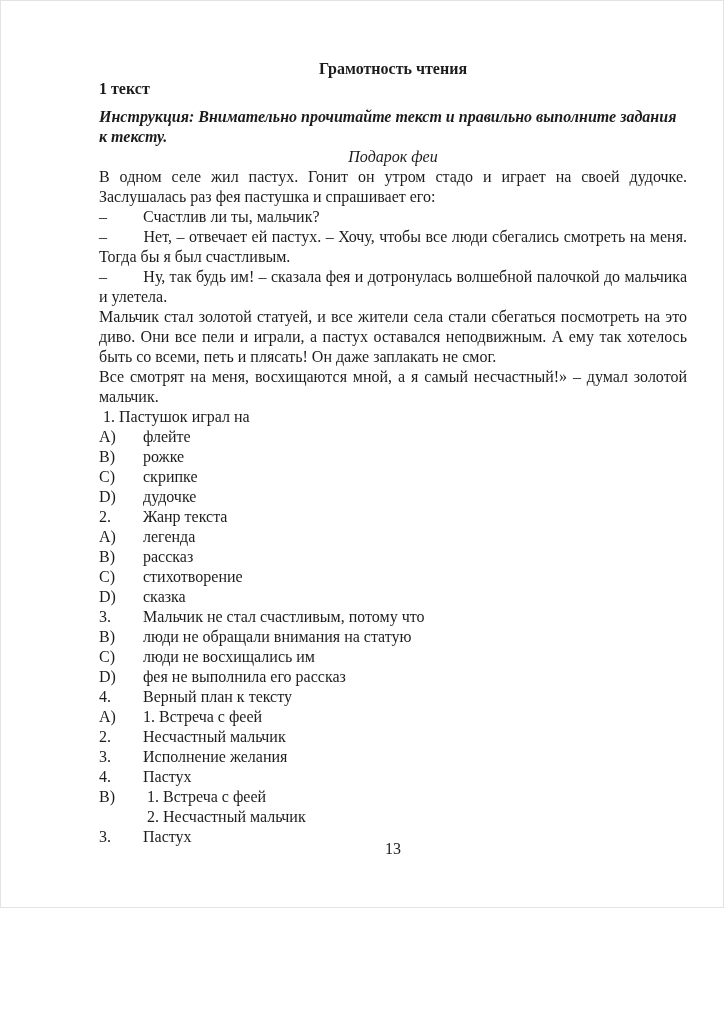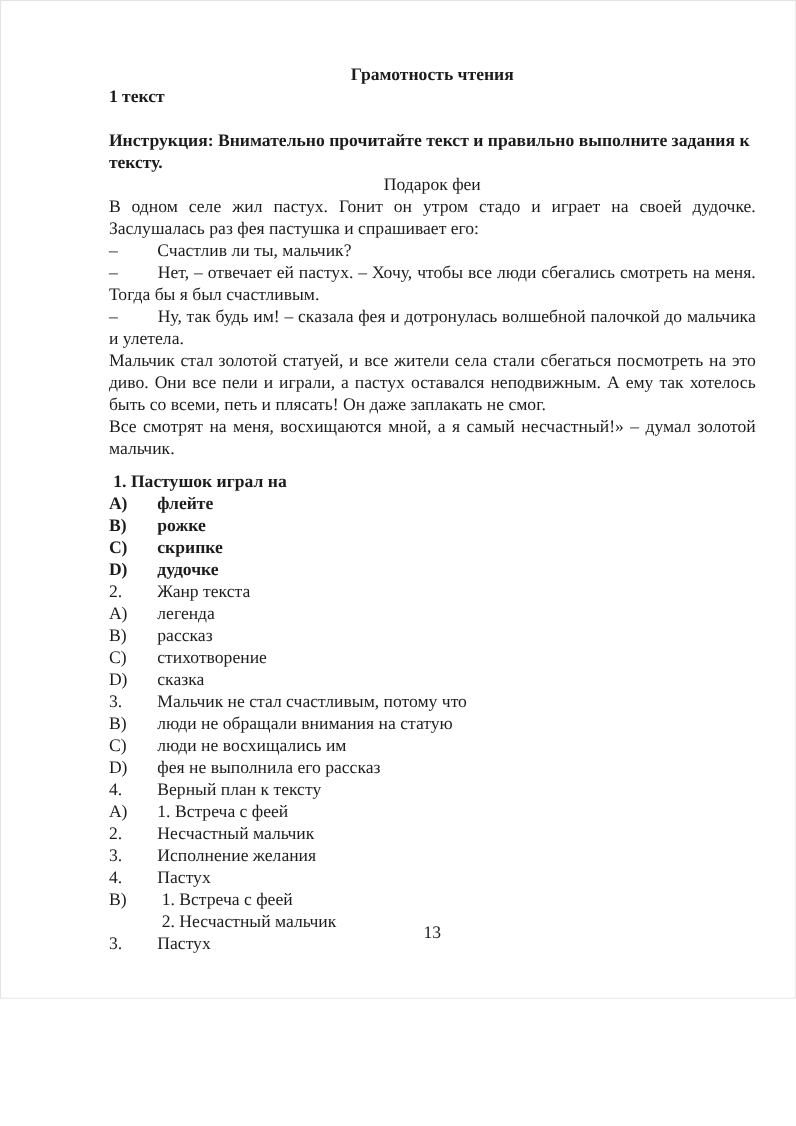--- a/index.html
+++ b/index.html
@@ -25,41 +25,42 @@
     margin: 0;
     font-size: 16px;
     font-weight: bold;
     text-align: center;
   }
   .section-label {
     margin: 0;
     font-weight: bold;
   }
   .instruction {
-    margin: 20px 0 0 0;
+    margin: 8px 0 0 0;
+    font-style: italic;
     font-weight: bold;
   }
   .story-title {
     margin: 0;
     text-align: center;
+    font-style: italic;
   }
   .para {
     margin: 0;
     text-align: justify;
   }
   .tabbed {
     white-space: pre-wrap;
     -moz-tab-size: 44px;
     tab-size: 44px;
   }
   .question {
   }
   .question:first-child {
-    margin-top: 10px;
-    font-weight: bold;
+    margin-top: 0;
   }
   .qline {
     white-space: pre-wrap;
     -moz-tab-size: 44px;
     tab-size: 44px;
   }
   .page-number {
     position: absolute;
     left: 98px;
     right: 36px;

